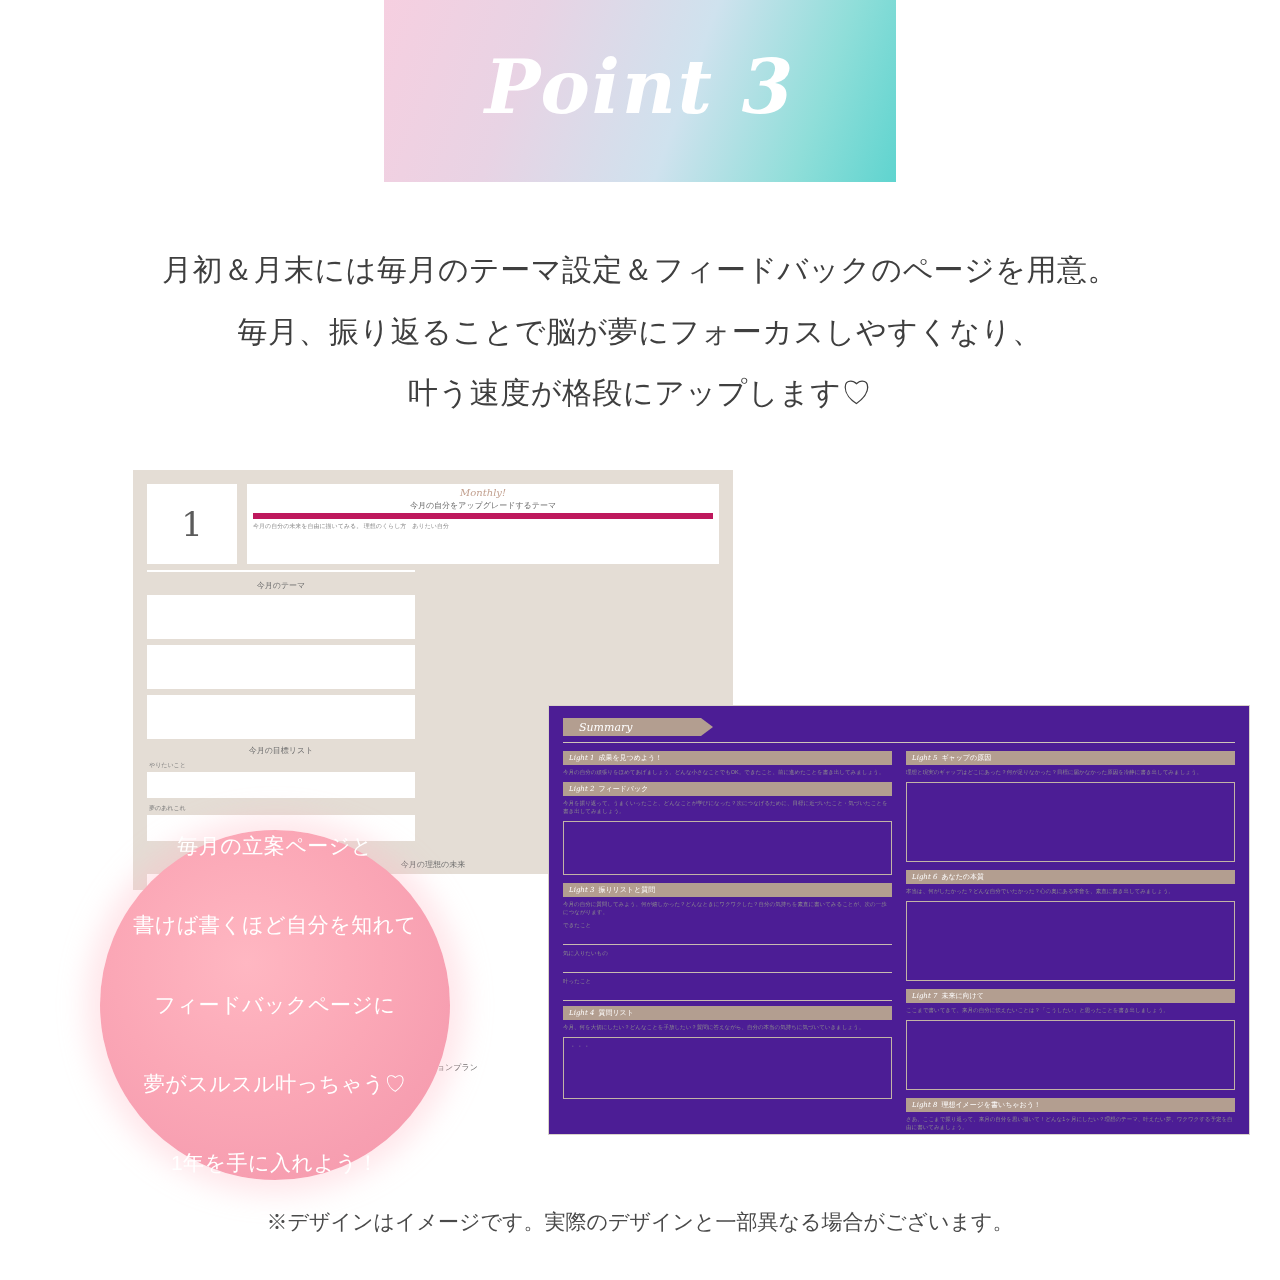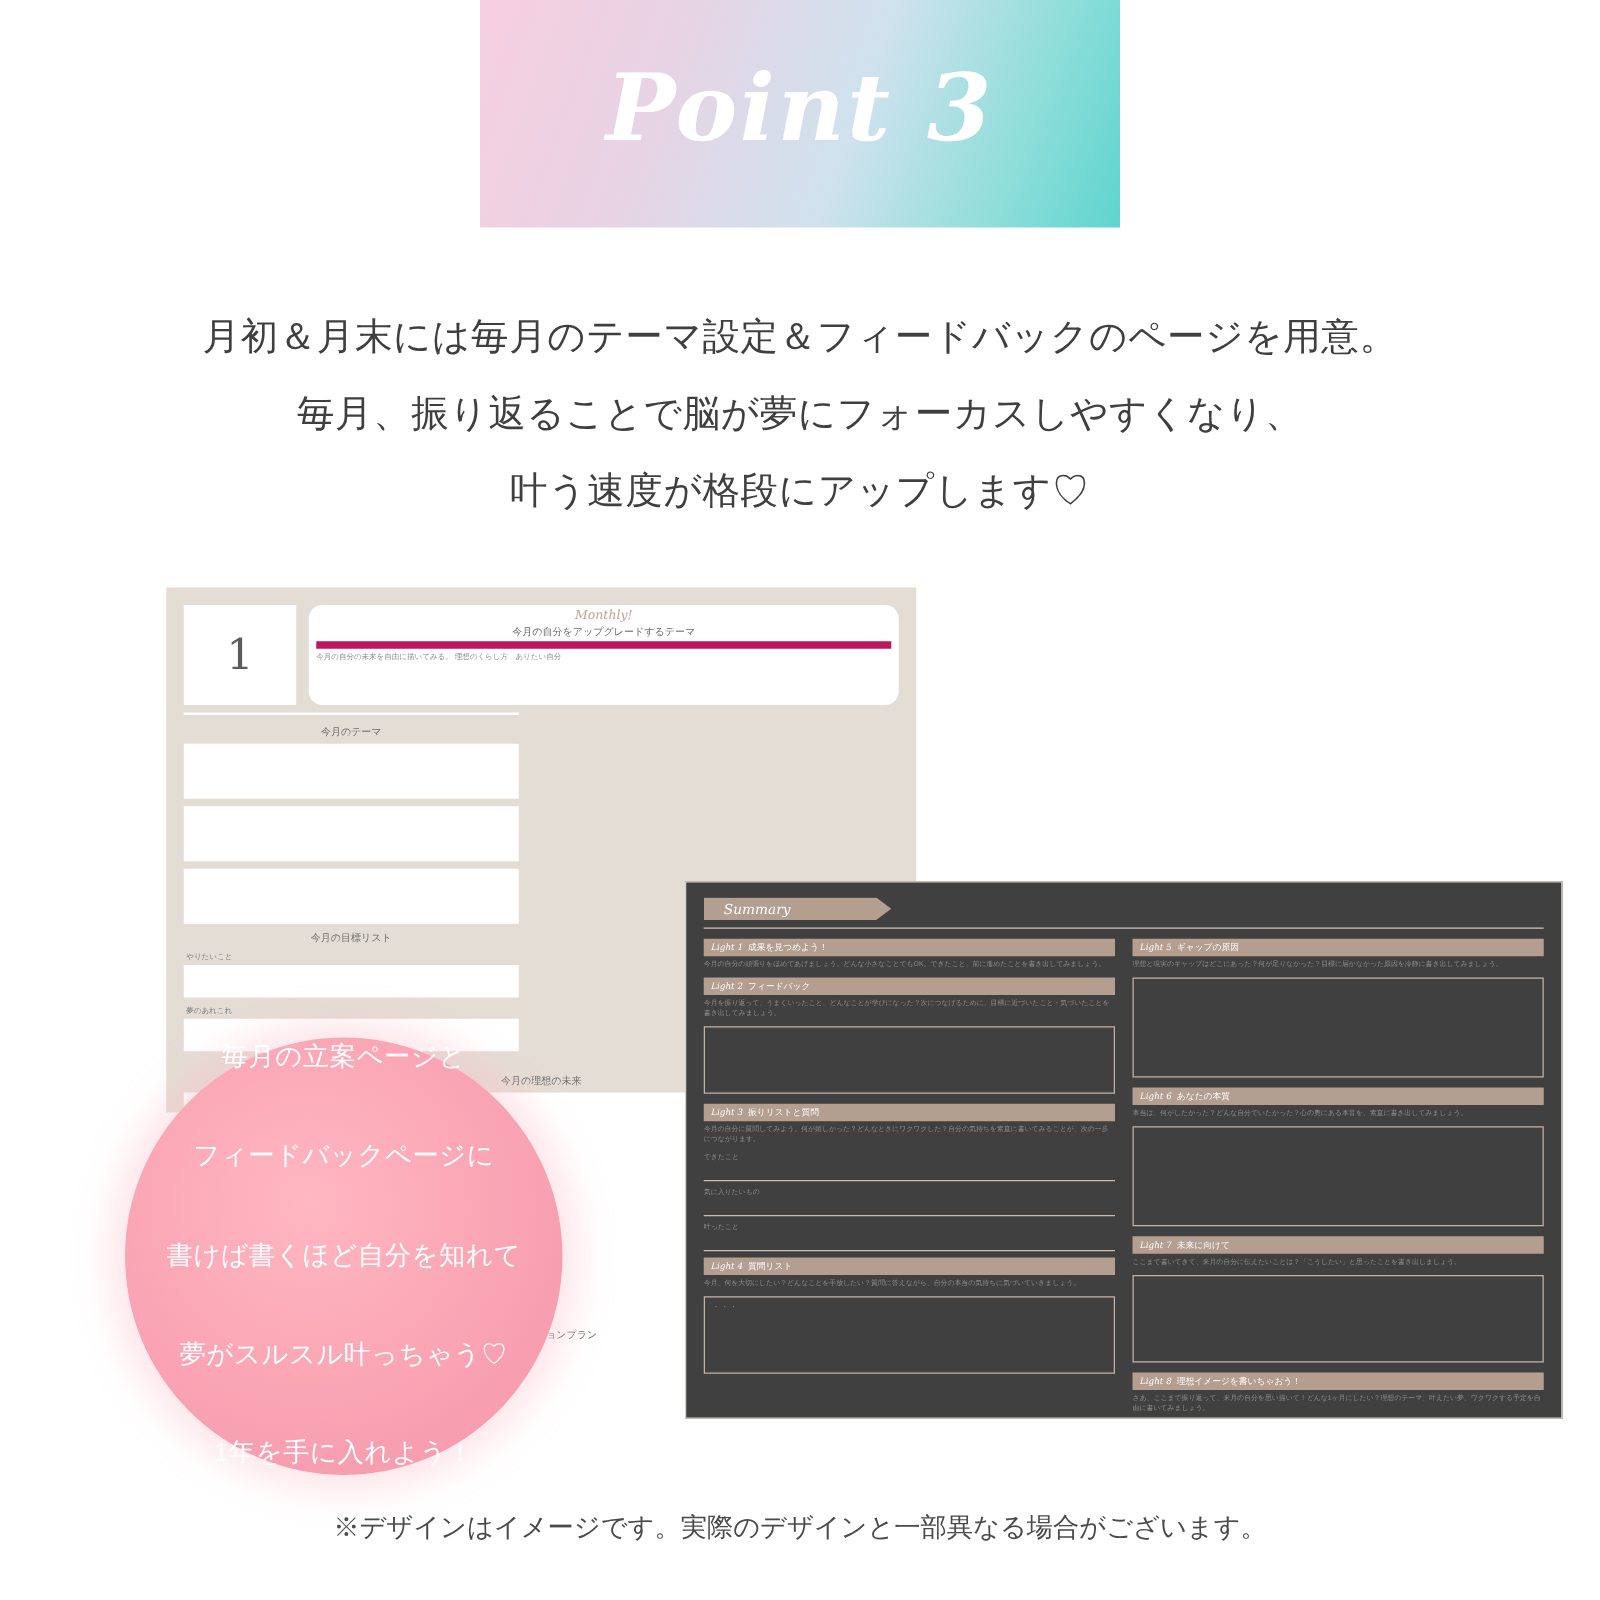--- a/index.html
+++ b/index.html
@@ -82,21 +82,20 @@
     justify-content: center;
     font-family: "DejaVu Serif", "Liberation Serif", serif;
     font-size: 34px;
     color: #5b5b5b;
   }
   .s1-head {
     flex: 1;
     background: #ffffff;
     padding: 4px 6px;
     box-sizing: border-box;
-    border-radius: 11px;
   }
   .s1-script {
     font-family: "DejaVu Serif", "Liberation Serif", serif;
     font-style: italic;
     font-size: 10px;
     color: #c2a08f;
     text-align: center;
     line-height: 1;
   }
   .s1-headline {
@@ -158,21 +157,21 @@
     color: #7a7a7a;
     margin: 5px 0 2px 2px;
   }
 
   
   .sheet2 {
     left: 548px;
     top: 705px;
     width: 702px;
     height: 430px;
-    background: #404040;
+    background: #4c1d95;
     border: 1px solid #d9d2ca;
     padding: 12px 14px;
   }
   .s2-tab {
     width: 150px;
     height: 18px;
     background: #b39e90;
     color: #ffffff;
     font-family: "DejaVu Serif", "Liberation Serif", serif;
     font-style: italic;
@@ -390,19 +389,19 @@
       <div class="s2-bar">
         <i>Light 8</i><span>理想イメージを書いちゃおう！</span>
       </div>
       <div class="s2-text">さあ、ここまで振り返って、来月の自分を思い描いて！どんな1ヶ月にしたい？理想のテーマ、叶えたい夢、ワクワクする予定を自由に書いてみましょう。</div>
     </div>
   </div>
 </div>
 
 <div class="circle">
   <p>毎月の立案ページと</p>
+  <p>書けば書くほど自分を知れて</p>
   <p>フィードバックページに</p>
-  <p>書けば書くほど自分を知れて</p>
   <p>夢がスルスル叶っちゃう♡</p>
   <p>1年を手に入れよう！</p>
 </div>
 
 <div class="footnote">※デザインはイメージです。実際のデザインと一部異なる場合がございます。</div>
 
 </body></html>

